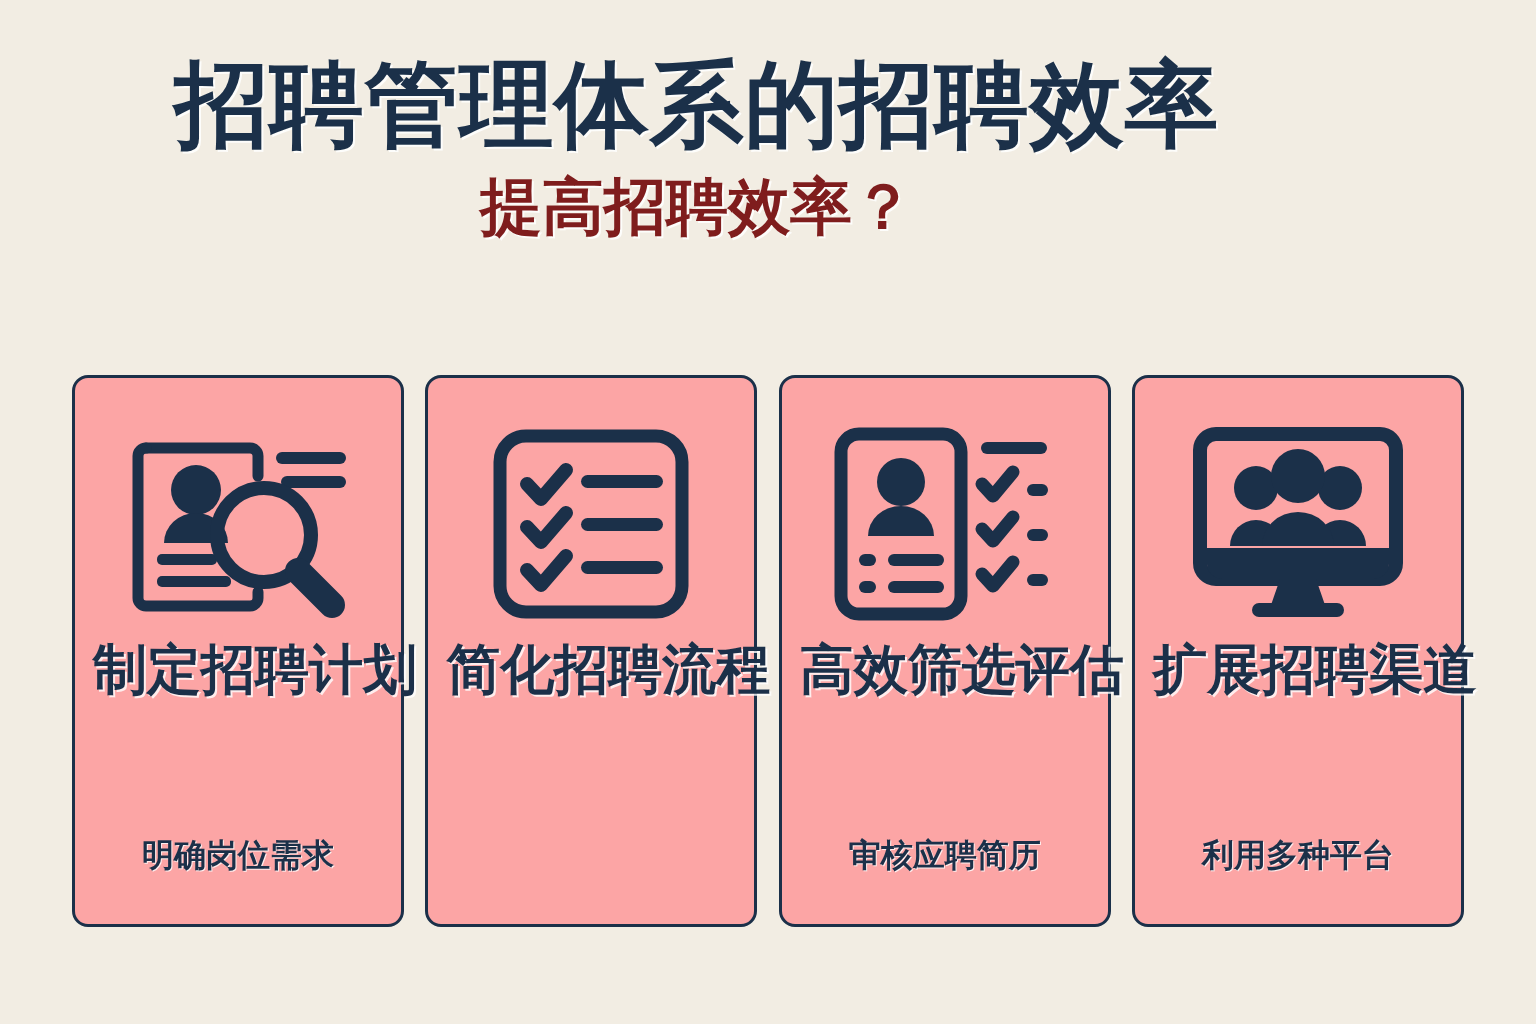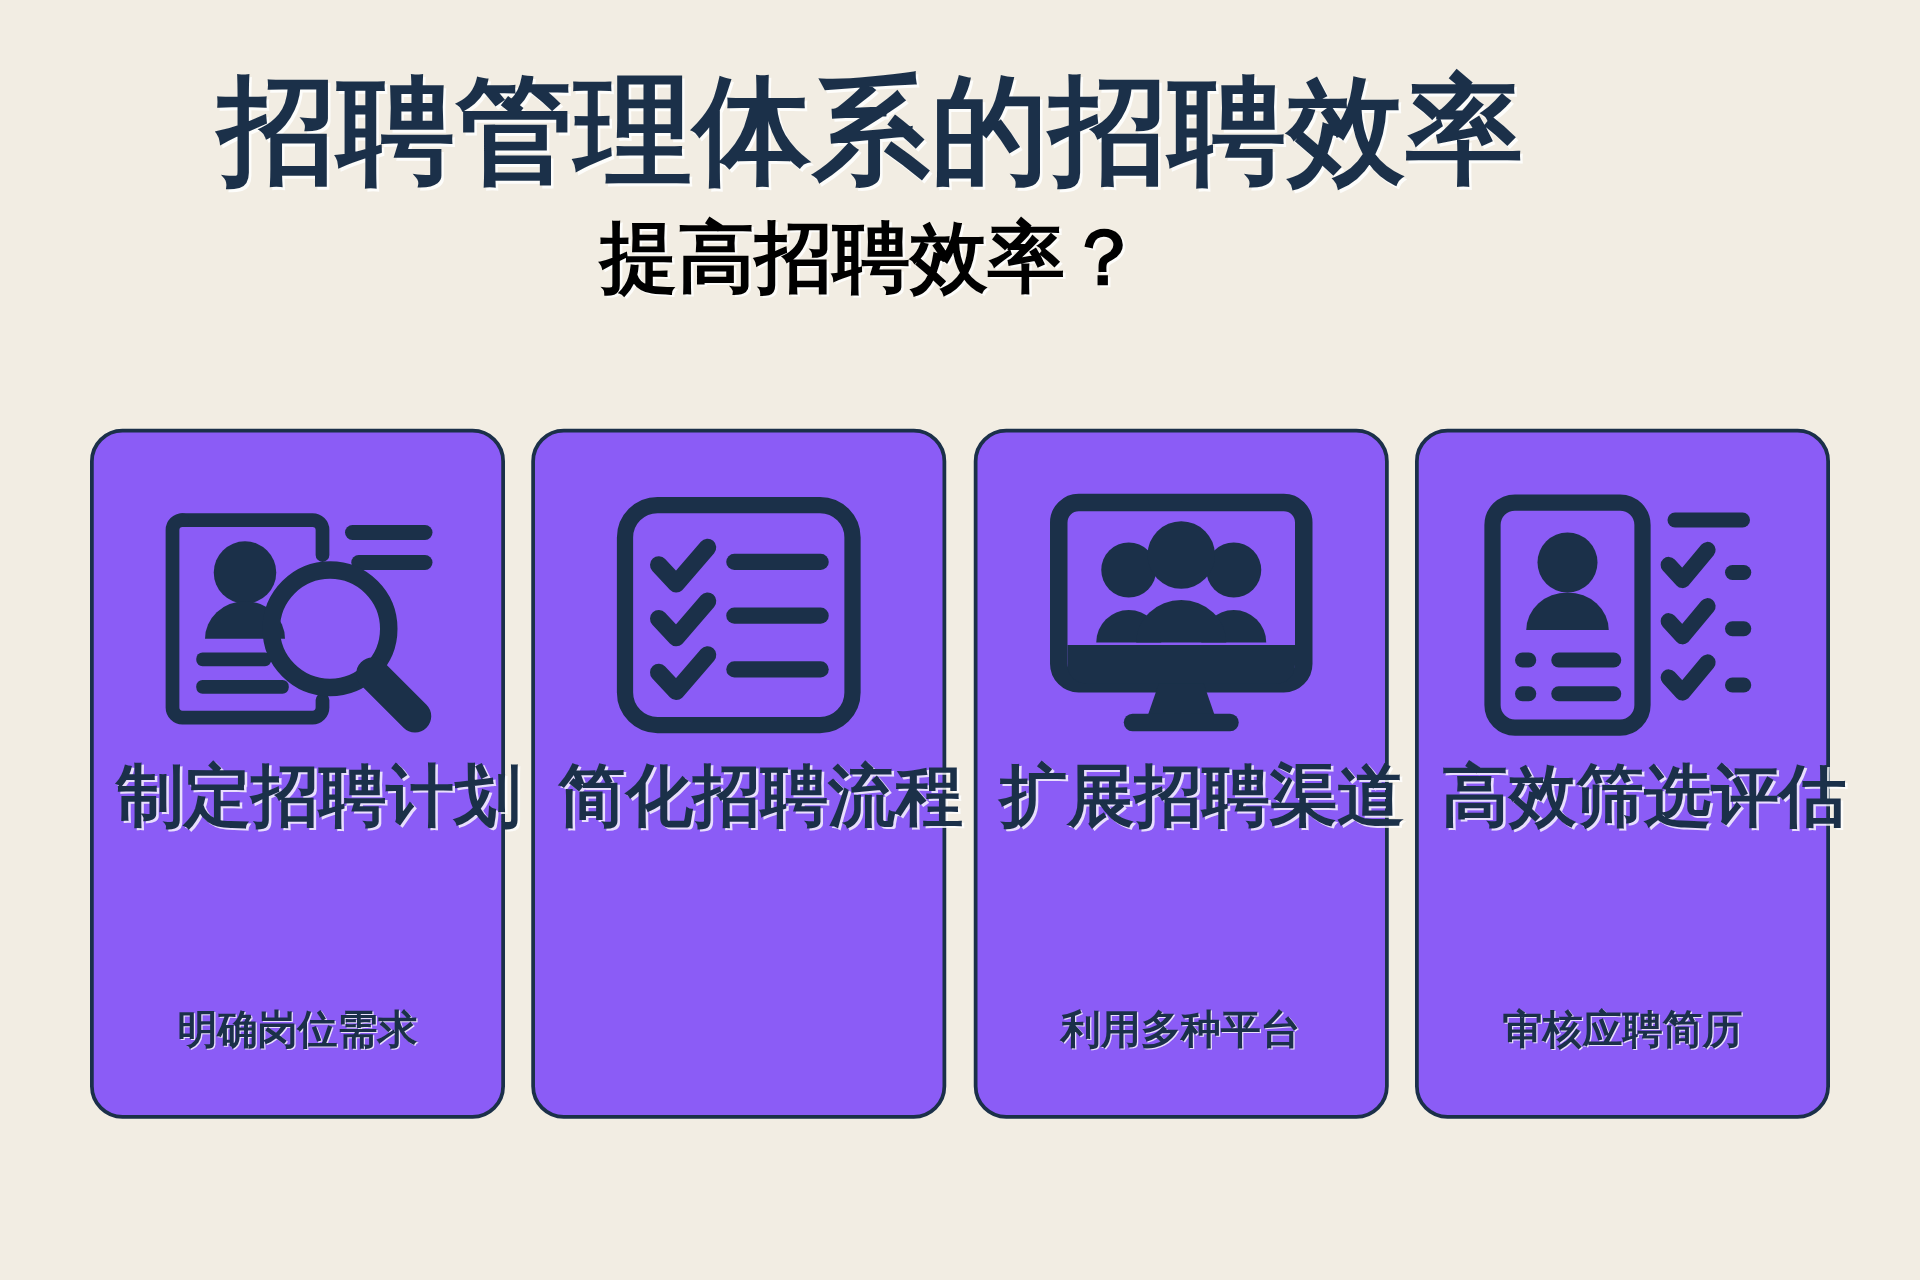--- a/index.html
+++ b/index.html
@@ -39,21 +39,21 @@
     color: #1B3049;
     text-shadow: 2px 2px 0 rgba(255,255,255,0.85);
     white-space: nowrap;
   }
   .sub-title {
     margin: 0;
     padding-top: 18px;
     font-size: 62px;
     line-height: 1.1;
     font-weight: 700;
-    color: #000000;
+    color: #7f1d1d;
     text-shadow: 2px 2px 0 rgba(255,255,255,0.85);
     white-space: nowrap;
   }
 
   
   .card-row {
     position: absolute;
     top: 343px;
     left: 72px;
     width: 1392px;
@@ -61,26 +61,27 @@
     display: flex;
     justify-content: space-between;
     align-items: stretch;
   }
 
   .card {
     width: 332px;
     height: 552px;
     box-sizing: border-box;
     border: 3px solid #1B3049;
-    border-radius: 26px;
-    background: #8b5cf6;
+    border-radius: 16px;
+    background: #fca5a5;
     display: flex;
     flex-direction: column;
     align-items: center;
     padding-top: 46px;
+    margin-top: 32px;
   }
 
   .card-icon {
     width: 230px;
     height: 200px;
     display: flex;
     align-items: center;
     justify-content: center;
     flex: 0 0 auto;
   }
@@ -172,45 +173,20 @@
 
           <path d="M36 143 l14 15 l25 -29" stroke="#1B3049" stroke-width="14" stroke-linecap="round" stroke-linejoin="round" fill="none"></path>
           <rect x="90" y="134" width="82" height="13" rx="6.5" fill="#1B3049"></rect>
         </svg>
       </div>
       <div class="card-title">简化招聘流程</div>
     </div>
 
     <div class="card">
       <div class="card-icon">
-        <svg width="212" height="196" viewBox="0 0 212 196" fill="none">
-
-          <rect x="8" y="8" width="196" height="145" rx="16" stroke="#1B3049" stroke-width="14" fill="none"></rect>
-
-          <path d="M15 122 h182 v16 a15 15 0 0 1 -15 15 h-152 a15 15 0 0 1 -15 -15 z" fill="#1B3049"></path>
-
-          <path d="M88 153 h36 l9 26 h-54 z" fill="#1B3049"></path>
-          <rect x="60" y="177" width="92" height="14" rx="7" fill="#1B3049"></rect>
-
-          <circle cx="64" cy="62" r="22" fill="#1B3049"></circle>
-          <path d="M38 120 a26 26 0 0 1 52 0 z" fill="#1B3049"></path>
-
-          <circle cx="148" cy="62" r="22" fill="#1B3049"></circle>
-          <path d="M122 120 a26 26 0 0 1 52 0 z" fill="#1B3049"></path>
-
-          <circle cx="106" cy="50" r="27" fill="#1B3049"></circle>
-          <path d="M70 120 a36 34 0 0 1 72 0 z" fill="#1B3049"></path>
-        </svg>
-      </div>
-      <div class="card-title">扩展招聘渠道</div>
-      <div class="card-sub">利用多种平台</div>
-    </div>
-
-    <div class="card">
-      <div class="card-icon">
         <svg width="228" height="196" viewBox="0 0 228 196" fill="none">
 
           <rect x="10" y="8" width="120" height="180" rx="18" stroke="#1B3049" stroke-width="13" fill="none"></rect>
 
           <circle cx="70" cy="56" r="24" fill="#1B3049"></circle>
 
           <path d="M37 110 a33 30 0 0 1 66 0 z" fill="#1B3049"></path>
 
           <rect x="28" y="128" width="17" height="12" rx="6" fill="#1B3049"></rect>
           <rect x="57" y="128" width="56" height="12" rx="6" fill="#1B3049"></rect>
@@ -224,14 +200,39 @@
           <path d="M151 103 l11 12 l20 -24" stroke="#1B3049" stroke-width="13" stroke-linecap="round" stroke-linejoin="round" fill="none"></path>
           <rect x="196" y="103" width="21" height="12" rx="6" fill="#1B3049"></rect>
           <path d="M151 148 l11 12 l20 -24" stroke="#1B3049" stroke-width="13" stroke-linecap="round" stroke-linejoin="round" fill="none"></path>
           <rect x="196" y="148" width="21" height="12" rx="6" fill="#1B3049"></rect>
         </svg>
       </div>
       <div class="card-title">高效筛选评估</div>
       <div class="card-sub">审核应聘简历</div>
     </div>
 
+    <div class="card">
+      <div class="card-icon">
+        <svg width="212" height="196" viewBox="0 0 212 196" fill="none">
+
+          <rect x="8" y="8" width="196" height="145" rx="16" stroke="#1B3049" stroke-width="14" fill="none"></rect>
+
+          <path d="M15 122 h182 v16 a15 15 0 0 1 -15 15 h-152 a15 15 0 0 1 -15 -15 z" fill="#1B3049"></path>
+
+          <path d="M88 153 h36 l9 26 h-54 z" fill="#1B3049"></path>
+          <rect x="60" y="177" width="92" height="14" rx="7" fill="#1B3049"></rect>
+
+          <circle cx="64" cy="62" r="22" fill="#1B3049"></circle>
+          <path d="M38 120 a26 26 0 0 1 52 0 z" fill="#1B3049"></path>
+
+          <circle cx="148" cy="62" r="22" fill="#1B3049"></circle>
+          <path d="M122 120 a26 26 0 0 1 52 0 z" fill="#1B3049"></path>
+
+          <circle cx="106" cy="50" r="27" fill="#1B3049"></circle>
+          <path d="M70 120 a36 34 0 0 1 72 0 z" fill="#1B3049"></path>
+        </svg>
+      </div>
+      <div class="card-title">扩展招聘渠道</div>
+      <div class="card-sub">利用多种平台</div>
+    </div>
+
   </div>
 </div>
 
 </body></html>

